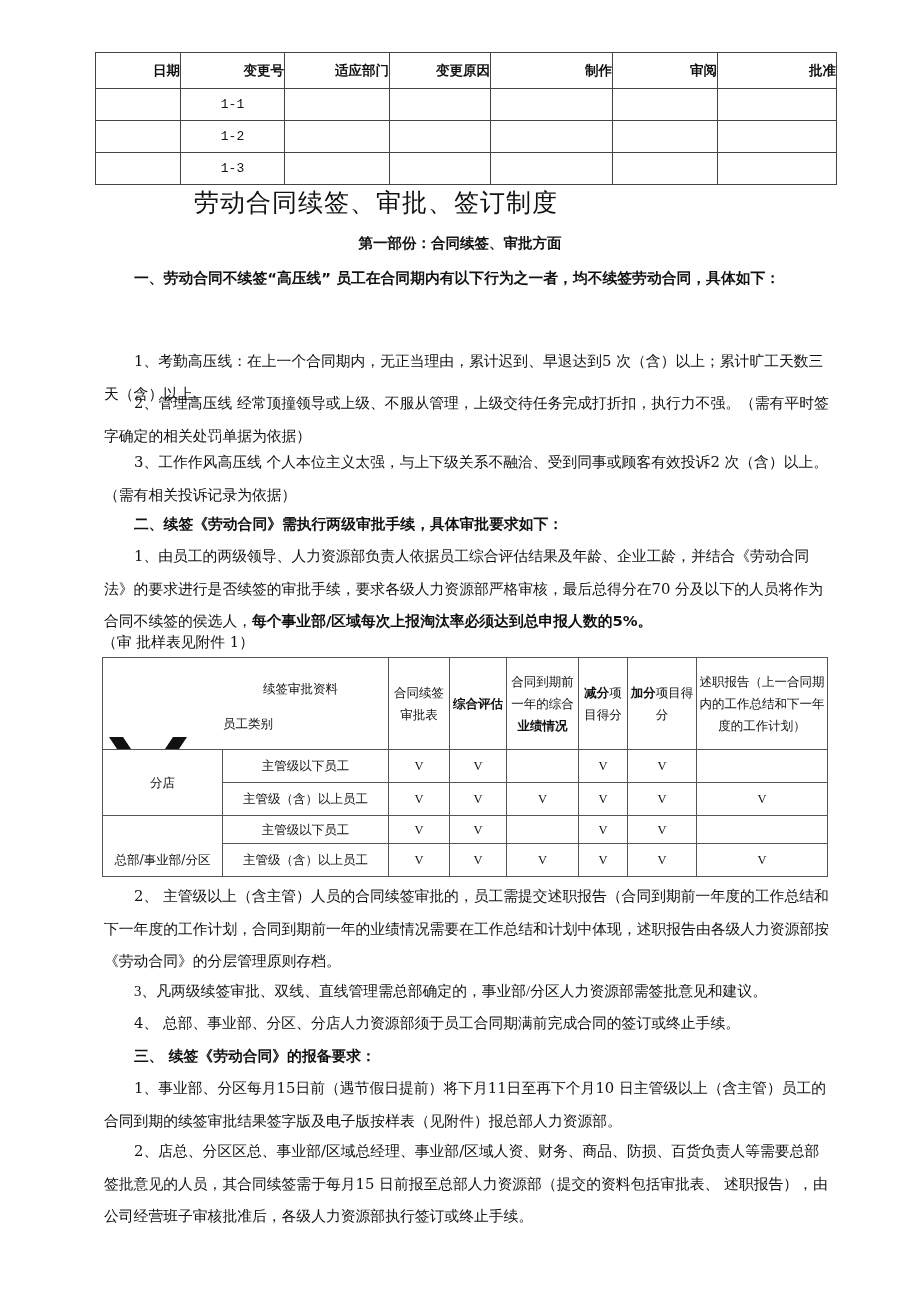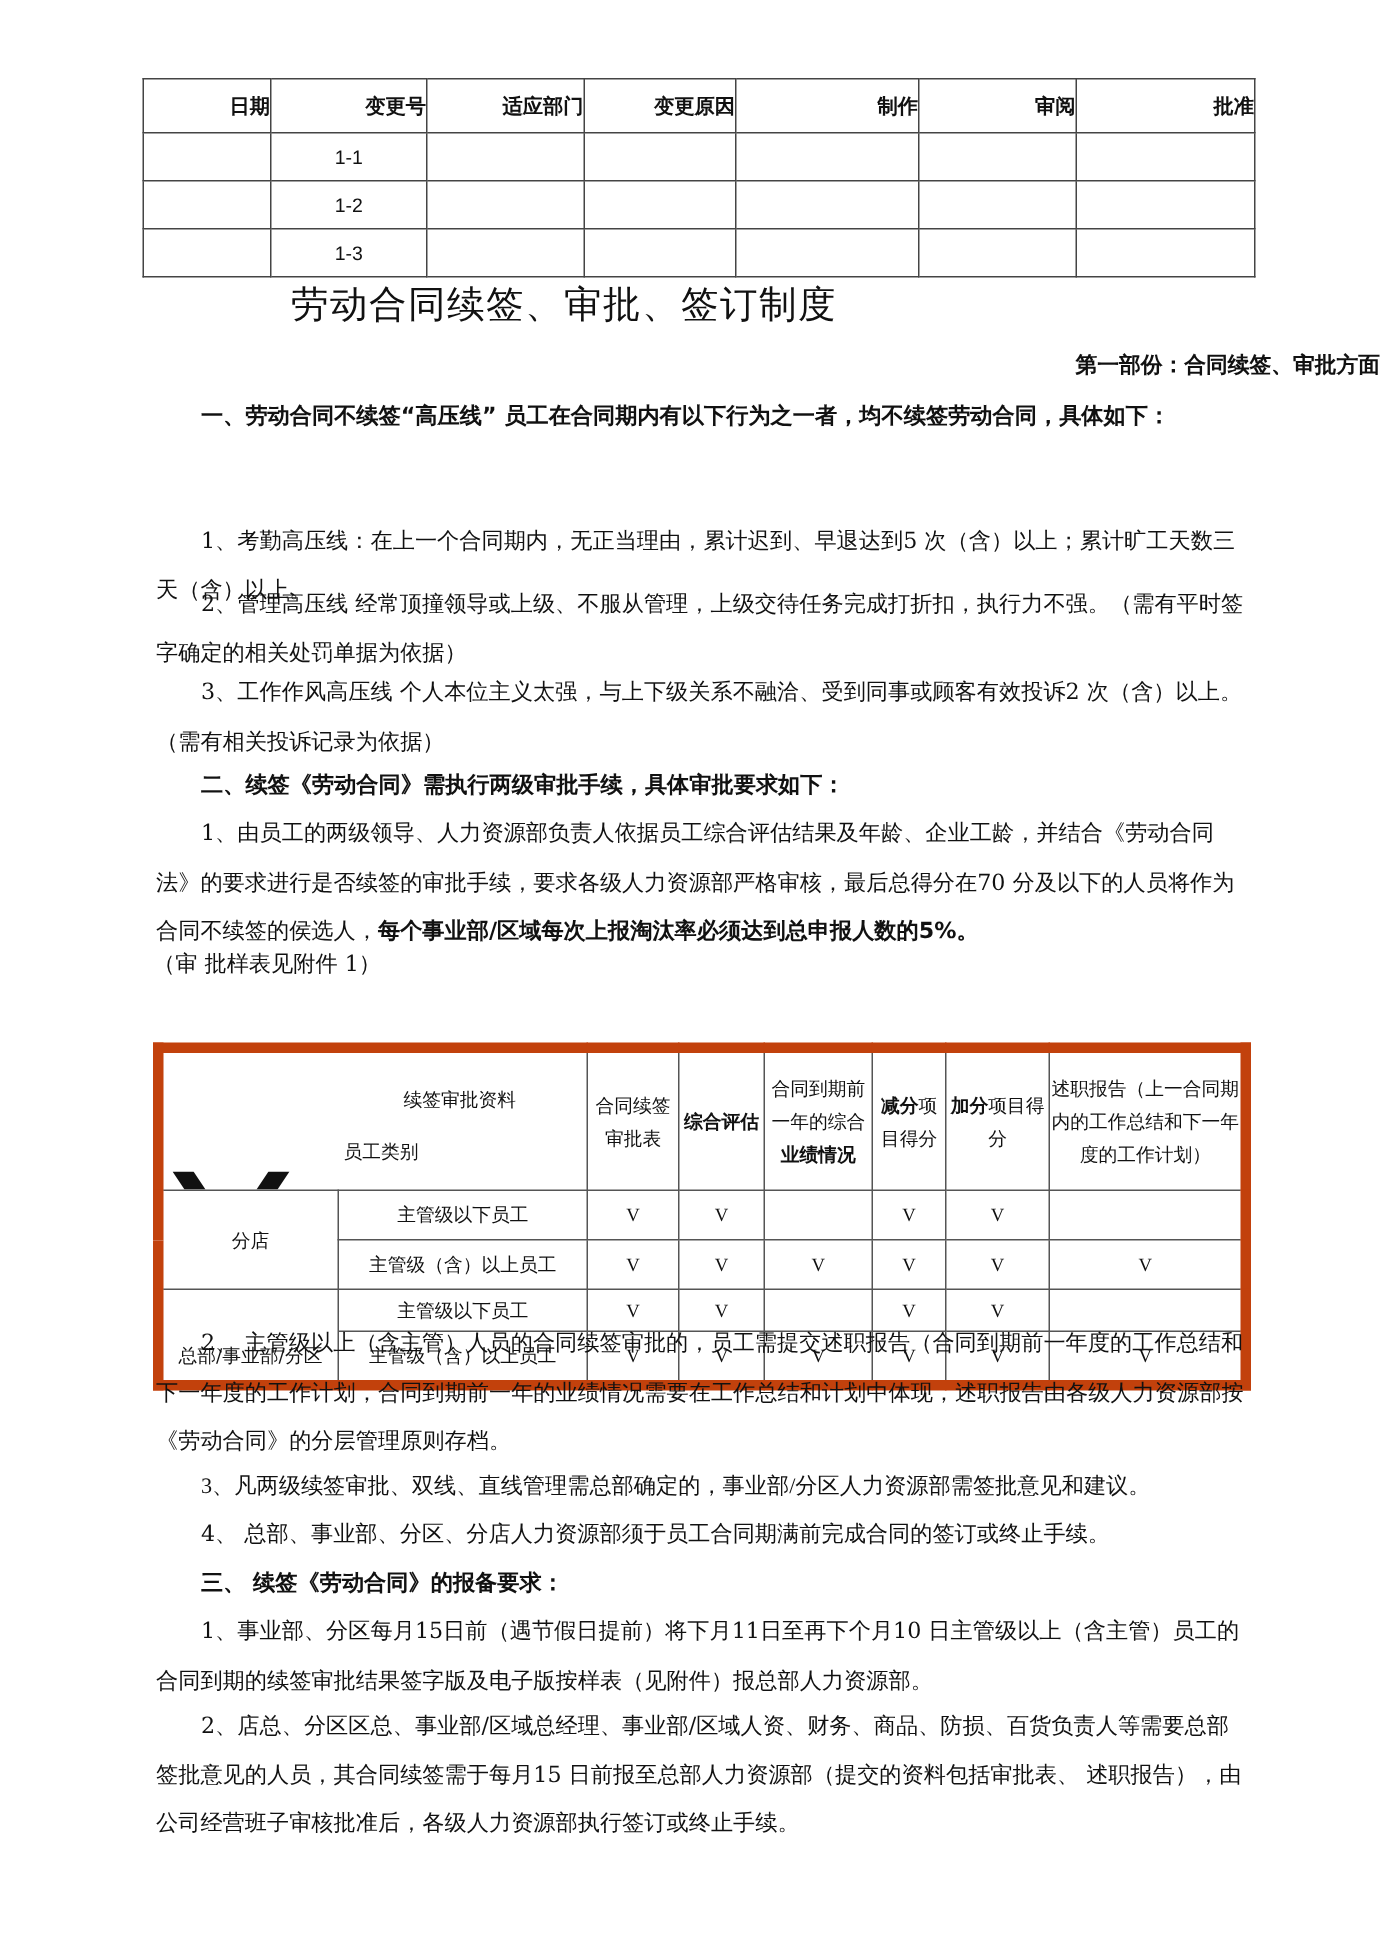--- a/index.html
+++ b/index.html
@@ -4,27 +4,27 @@
 <style>
   html, body { margin:0; padding:0; background:#fff; }
   body { width:920px; height:1302px; position:relative; overflow:hidden;
     font-family:"DejaVu Serif","Liberation Serif",serif; color:#111; }
   .abs { position:absolute; }
   table { border-collapse:collapse; position:absolute; table-layout:fixed; }
   td { border:1px solid #555; padding:0; text-align:center; vertical-align:middle; font-size:13px; }
   #t1 { left:95px; top:52px; border:1.5px solid #222; }
   #t1 td { border-color:#444; }
   #t1 tr.h td { height:35px; font-weight:bold; font-family:"DejaVu Sans","Liberation Sans",sans-serif; font-size:13.5px;text-align:right; }
-  #t1 tr.r td { height:31px; font-family:Liberation Sans, sans-serif; font-size:13px;margin-top:41px; }
+  #t1 tr.r td { height:31px; font-family:Liberation Mono, monospace; font-size:13px;margin-top:41px; }
   .title { left:0; width:752px; top:186px; text-align:center; font-size:25px; font-family:"DejaVu Sans","Liberation Sans",sans-serif; letter-spacing:1px; }
-  .subtitle { left:0; width:920px; top:234px; text-align:right; font-size:14.5px; font-weight:bold; font-family:"DejaVu Sans","Liberation Sans",sans-serif; }
+  .subtitle { left:0; width:920px; top:234px; text-align:center; font-size:14.5px; font-weight:bold; font-family:"DejaVu Sans","Liberation Sans",sans-serif; }
   .para { left:104px; width:730px; font-size:14.8px; line-height:32.5px; text-indent:30px; }
   .bold { font-weight:bold; font-family:"DejaVu Sans","Liberation Sans",sans-serif; }
   .note { left:102px; top:633px; font-size:14.8px; }
-  #t2 { left:102px; top:695px; border:7px solid #c2410c; }
+  #t2 { left:102px; top:657px; border:1px solid #c2410c; }
   #t2 td { font-size:12.5px; line-height:22px; }
   #t2 .hdr td { height:91px; }
   #t2 .row td { height:32px;margin-left:16px; }
   #t2 .row.s td { height:27px; }
   .diag { position:relative; height:91px; }
   .diag .a { position:absolute; top:20px; left:160px; }
   .diag .b { position:absolute; top:55px; left:120px; }
   .mark { position:absolute; left:6px; bottom:0; width:80px; height:12px; }
   b.x { font-family:"DejaVu Sans","Liberation Sans",sans-serif; }
   .vv { font-family:"Liberation Serif",serif; font-size:13px; }

